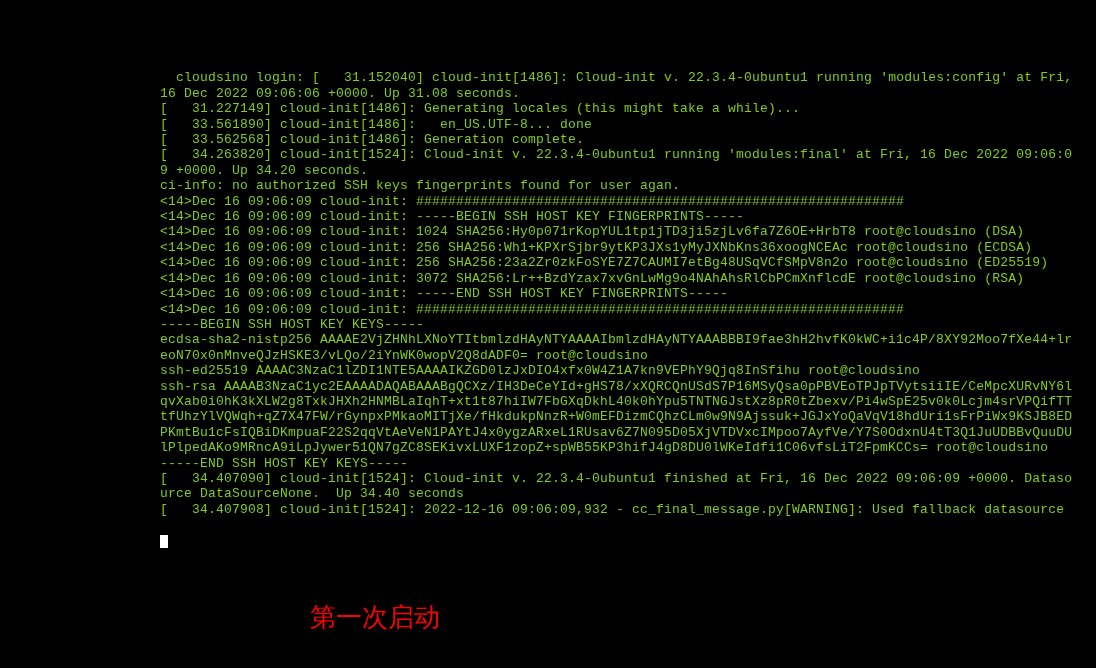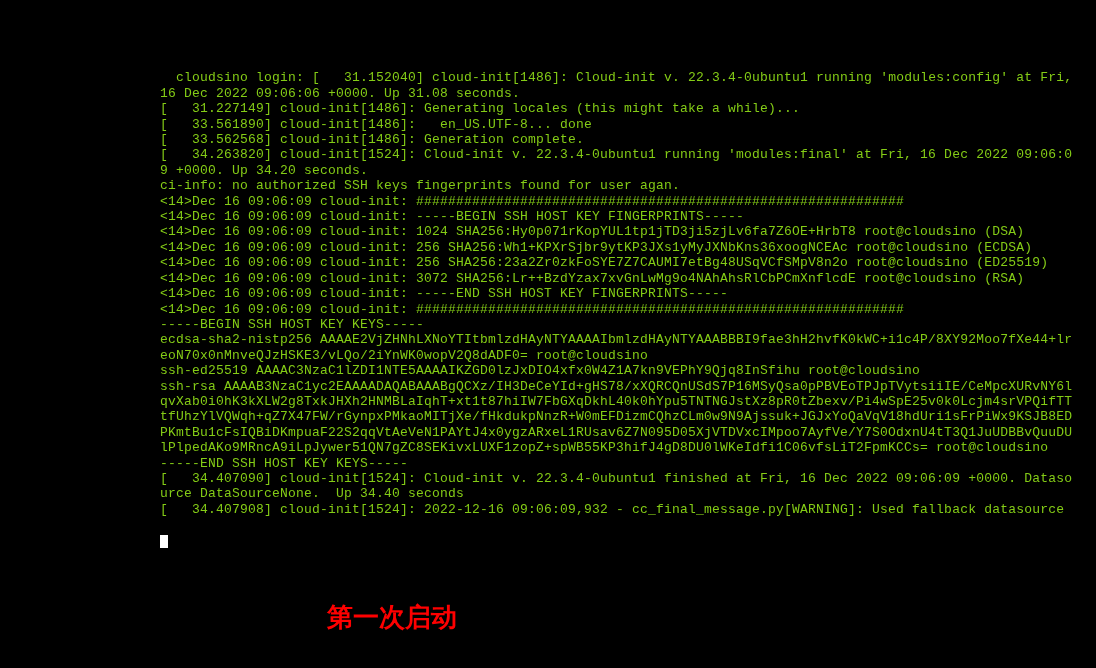--- a/index.html
+++ b/index.html
@@ -25,26 +25,26 @@
   }
   .cursor {
     display: inline-block;
     width: 8px;
     height: 13px;
     background: #ffffff;
     vertical-align: text-bottom;
   }
   .caption {
     position: absolute;
-    left: 327px;
+    left: 310px;
     top: 600px;
     color: #ff0000;
     font-family: "Microsoft YaHei", "SimHei", sans-serif;
     font-size: 26px;
-    font-weight: 700;
+    font-weight: 400;
   }
 </style>
 </head>
 <body>
 
 <div class="terminal">
   <span>cloudsino login: [   31.152040] cloud-init[1486]: Cloud-init v. 22.3.4-0ubuntu1 running 'modules:config' at Fri, 16 Dec 2022 09:06:06 +0000. Up 31.08 seconds.
 [   31.227149] cloud-init[1486]: Generating locales (this might take a while)...
 [   33.561890] cloud-init[1486]:   en_US.UTF-8... done
 [   33.562568] cloud-init[1486]: Generation complete.

